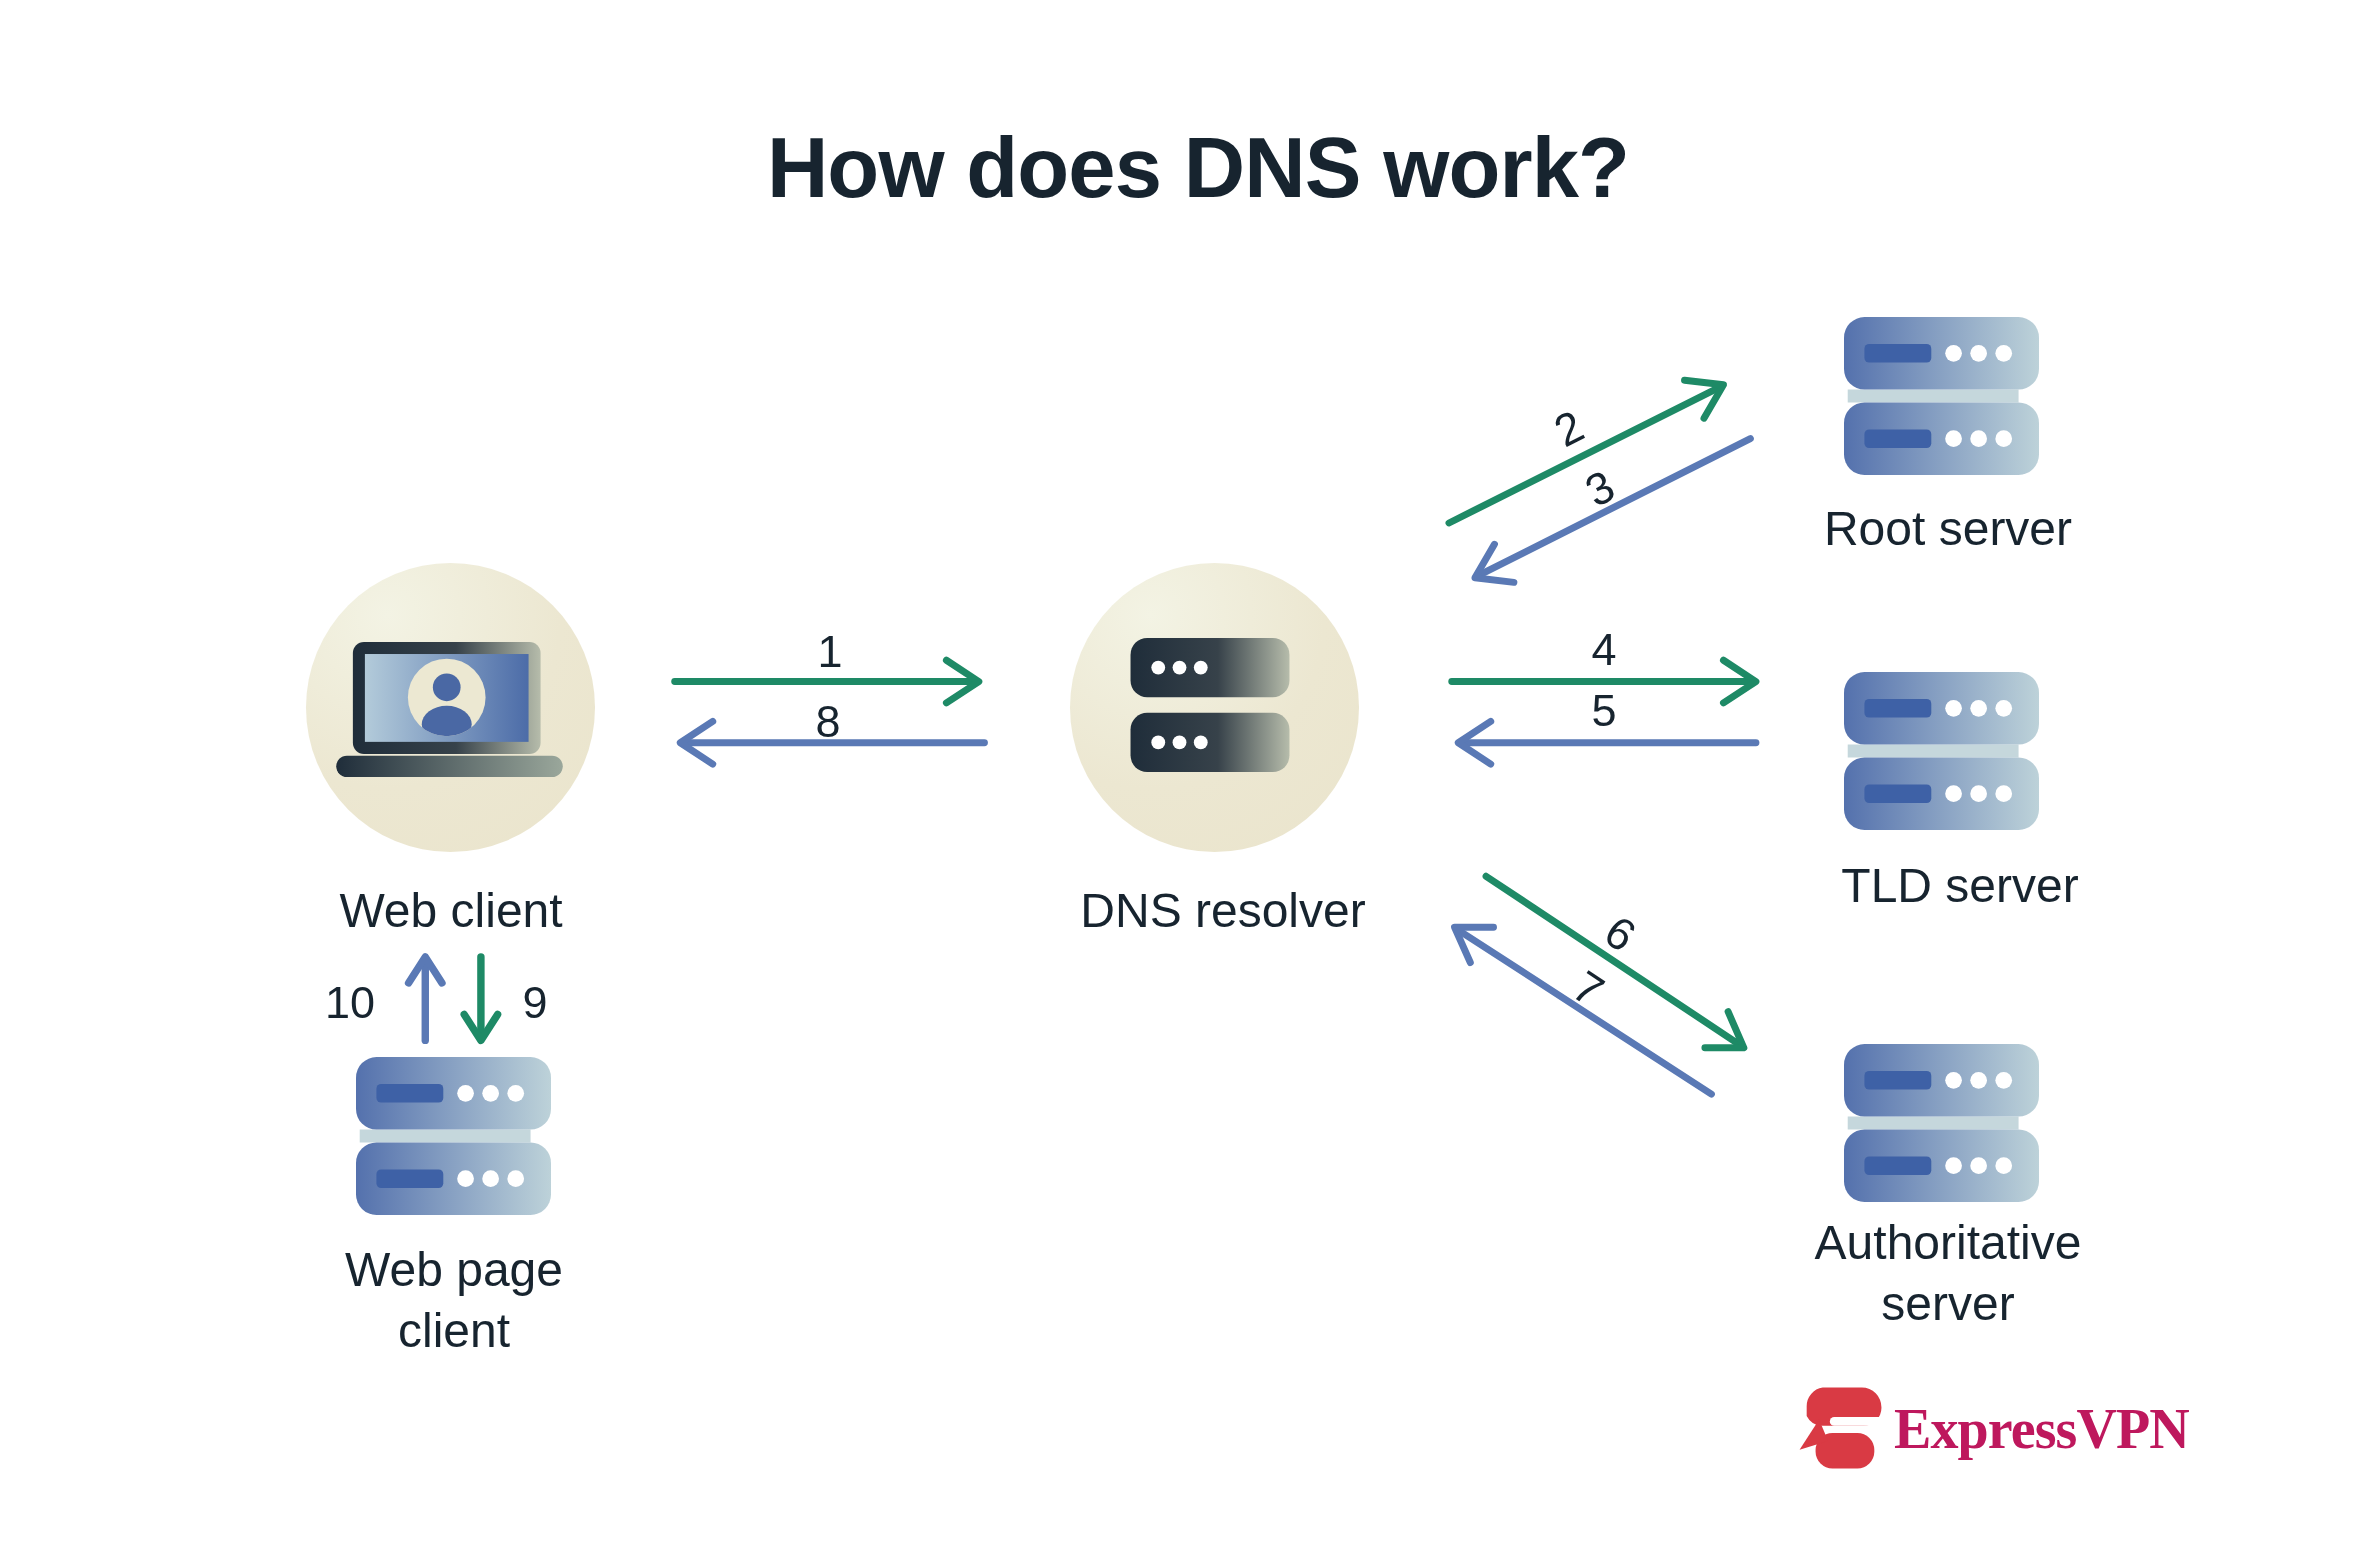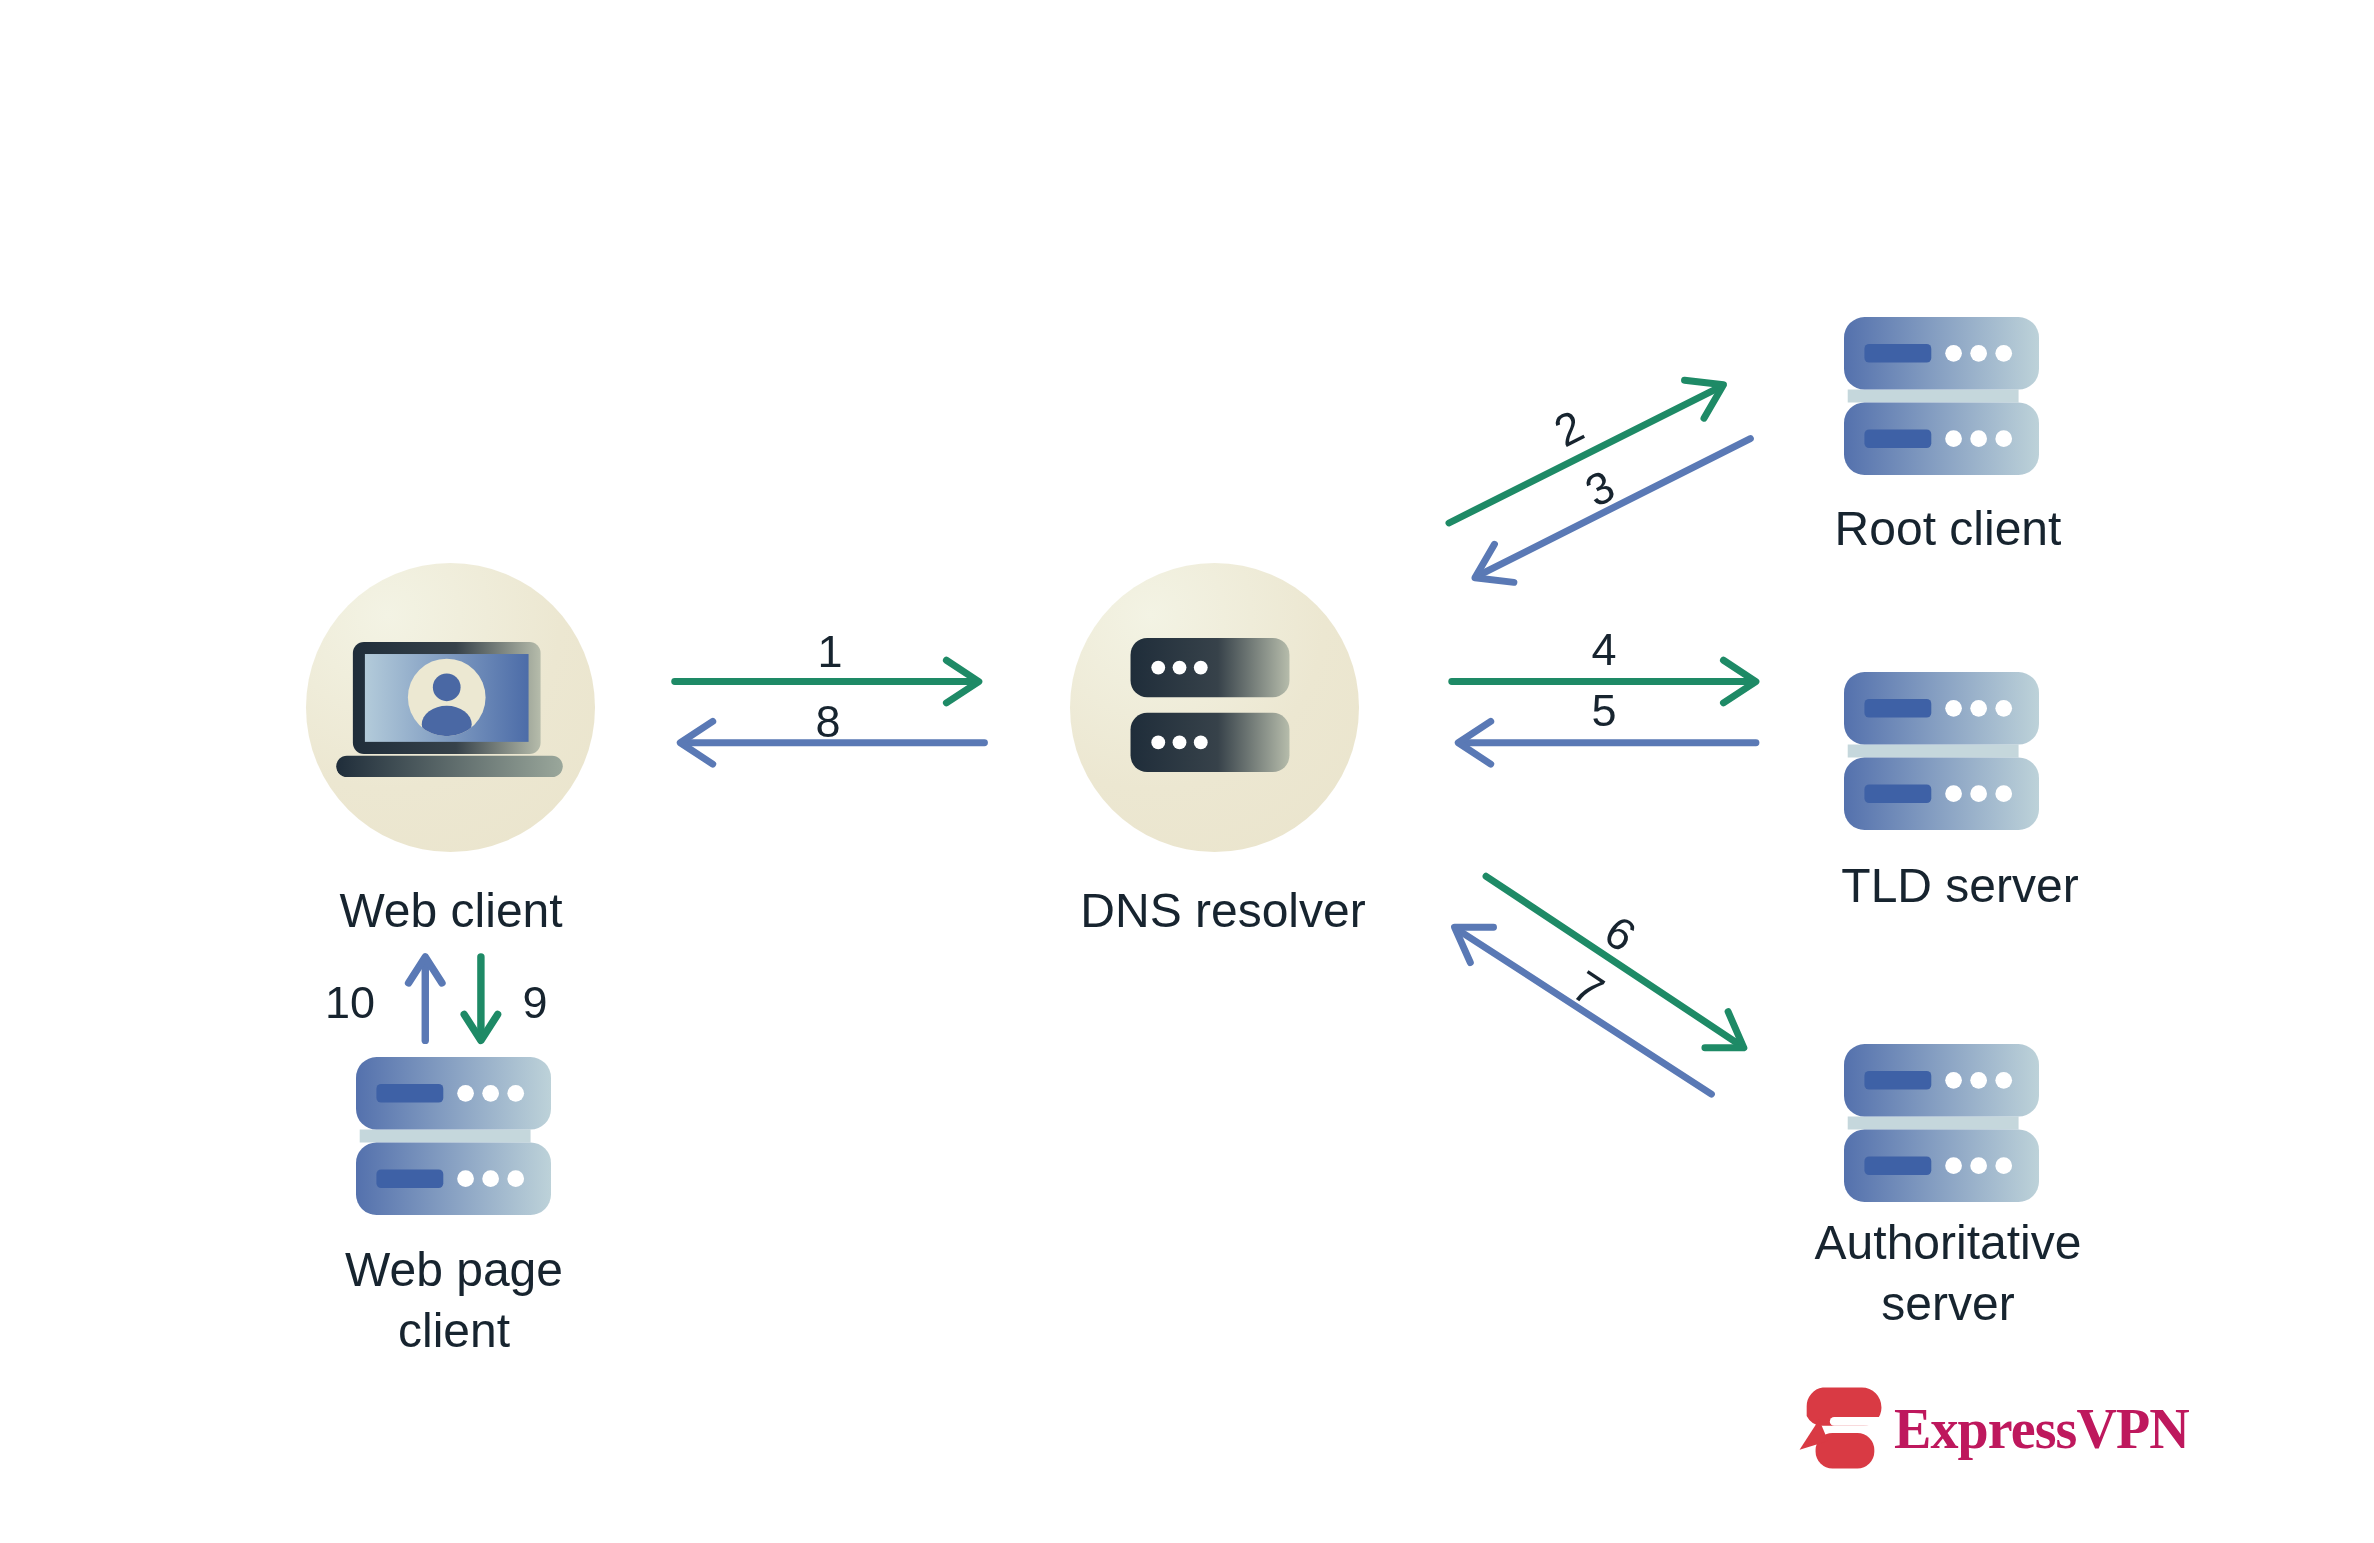--- a/index.html
+++ b/index.html
@@ -37,20 +37,21 @@
         <stop offset="0" stop-color="#B3CBDA"></stop>
           <stop offset="1" stop-color="#4C6CA8"></stop>
       </linearGradient>
       <linearGradient id="gBase" x1="0" y1="0" x2="1" y2="0">
         <stop offset="0" stop-color="#1F2D3A"></stop>
           <stop offset="1" stop-color="#9AA79B"></stop>
       </linearGradient>
     </defs>
   </svg>
 
+  <div class="abs title" style="left:1198px;top:119px;transform:translateX(-50%);">How does DNS work?</div>
 
   <div class="abs circle" style="left:306px;top:563px;"></div>
   <svg class="abs" style="left:336px;top:642px;" width="227" height="135" viewBox="0 0 245 146">
     <rect x="18" y="0" width="203" height="121" rx="12" fill="url(#gDark)"></rect>
     <rect x="31" y="13" width="177" height="95" fill="url(#gScreen)"></rect>
     <clipPath id="avclip">
         <circle cx="119.5" cy="60" r="42"></circle>
       </clipPath>
     <circle cx="119.5" cy="60" r="42" fill="#ECE8D2"></circle>
     <g clip-path="url(#avclip)" fill="#4A68A4">
@@ -84,21 +85,21 @@
     <rect x="22" y="121" width="72" height="20" rx="5" fill="#3E61A6"></rect>
     <g fill="#ffffff">
       <circle cx="118" cy="39" r="9"></circle>
         <circle cx="145" cy="39" r="9"></circle>
         <circle cx="172" cy="39" r="9"></circle>
       <circle cx="118" cy="131" r="9"></circle>
         <circle cx="145" cy="131" r="9"></circle>
         <circle cx="172" cy="131" r="9"></circle>
     </g>
   </svg>
-  <div class="abs nodelabel ctr" style="left:1948px;top:529px;">Root client</div>
+  <div class="abs nodelabel ctr" style="left:1948px;top:529px;">Root server</div>
 
   <svg class="abs" style="left:1844px;top:672px;" width="195" height="158" viewBox="0 0 210 170">
     <rect x="4" y="78" width="184" height="14" fill="#C5D7DC"></rect>
     <rect x="0" y="0" width="210" height="78" rx="22" fill="url(#gBlue)"></rect>
     <rect x="0" y="92" width="210" height="78" rx="22" fill="url(#gBlue)"></rect>
     <rect x="22" y="29" width="72" height="20" rx="5" fill="#3E61A6"></rect>
     <rect x="22" y="121" width="72" height="20" rx="5" fill="#3E61A6"></rect>
     <g fill="#ffffff">
       <circle cx="118" cy="39" r="9"></circle>
         <circle cx="145" cy="39" r="9"></circle>

